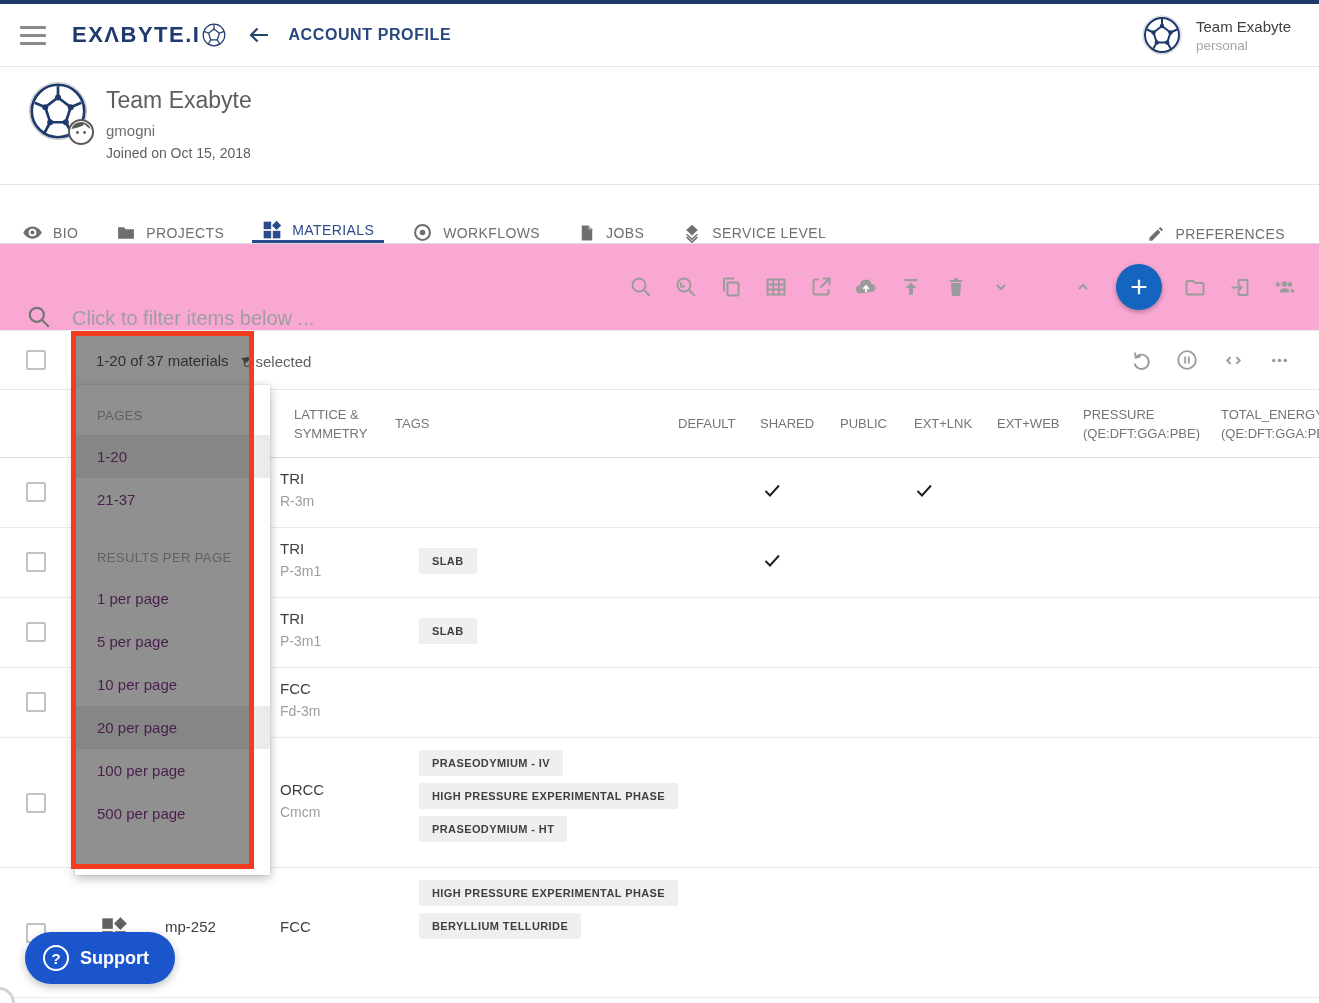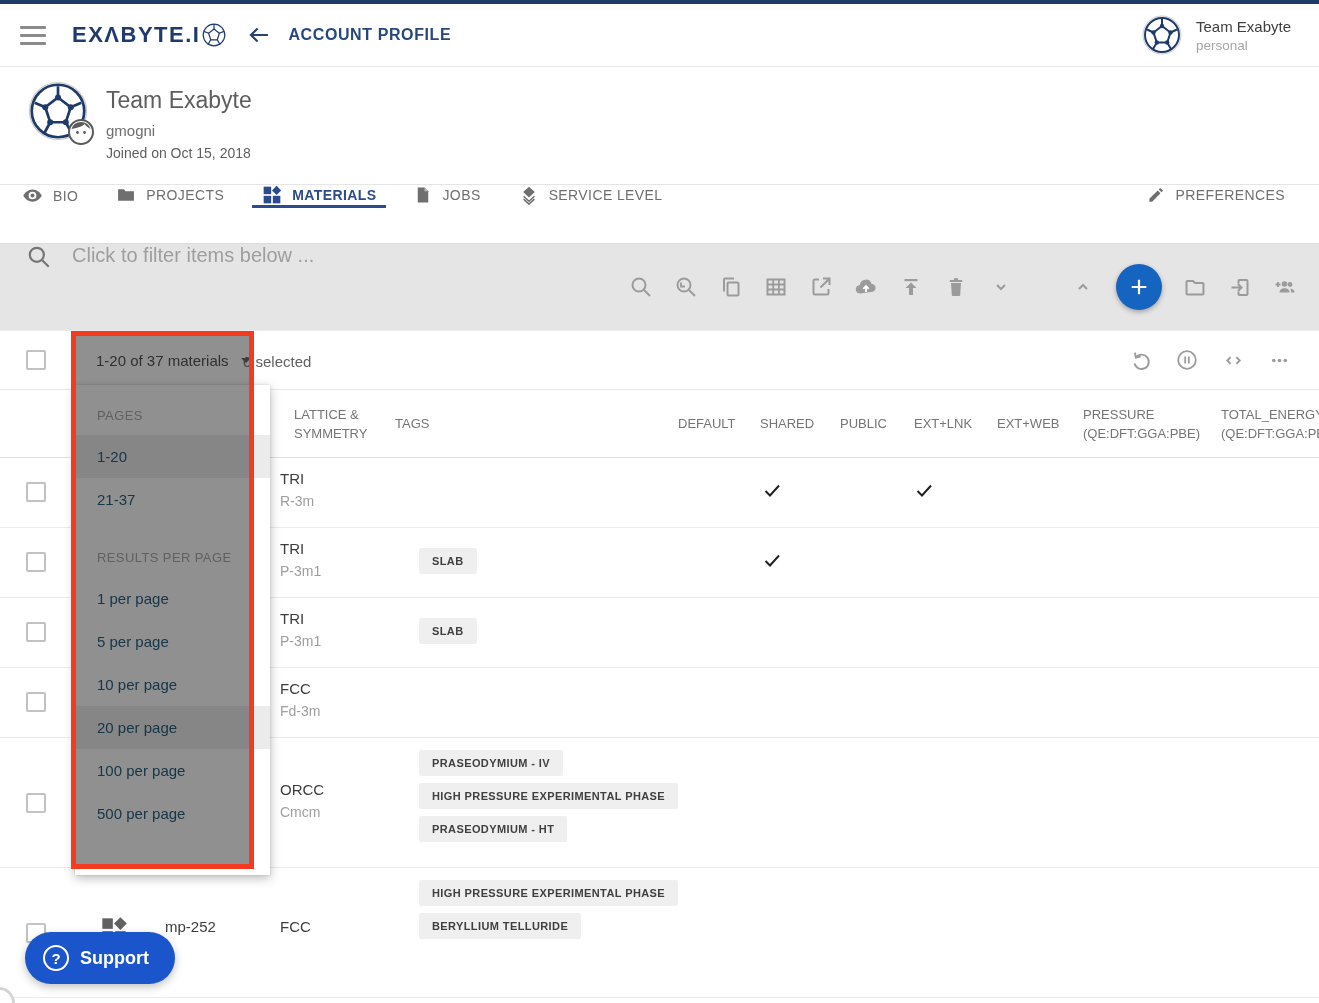--- a/index.html
+++ b/index.html
@@ -27,29 +27,29 @@
   .profile { position:relative; height:118px; background:#fff; border-bottom:1px solid #e5e5e5;
     display:flex; align-items:flex-start; padding:14px 0 0 28px; }
   .pavatar { position:relative; width:60px; height:60px; margin-right:18px; }
   .badge { position:absolute; right:-6px; bottom:-4px; }
   .ptext .name { font-size:23px; color:#5d5d5d; margin-top:6px; }
   .ptext .user { font-size:15px; color:#6e6e6e; margin-top:8px; }
   .ptext .joined { font-size:14px; color:#5f5f5f; margin-top:6px; }
 
   
   .tabs { height:59px; background:#fff; border-bottom:1px solid #dcdcdc; display:flex;
-    align-items:flex-start; padding:0 24px 0 12px; }
+    align-items:flex-end; padding:0 24px 0 12px; }
   .tab { display:flex; align-items:center; gap:10px; padding:0 10px; margin-right:18px;
     font-size:14px; letter-spacing:0.4px; color:#6f6f6f; cursor:pointer; }
-  .tab.active { color:#2b4b8c; border-bottom:3px solid #2b4b8c; font-weight:700; }
+  .tab.active { color:#2b4b8c; border-bottom:3px solid #2b4b8c; font-weight:400; }
   .tab.right { margin-left:auto; margin-right:0; }
 
   
-  .filterbar { position:relative; height:87px; background:#e5e5e5; border-bottom:1px solid #ececec;
-    display:flex; align-items:flex-start; padding-left:26px; }
+  .filterbar { position:relative; height:87px; background:#f9a8d4; border-bottom:1px solid #ececec;
+    display:flex; align-items:flex-end; padding-left:26px; }
   .filterbar input { border:none; outline:none; font-size:20px; color:#616161; width:420px;
     margin-left:20px; font-family:inherit; background:transparent; }
   .filterbar input::placeholder { color:#9e9e9e; }
   .filter-icons { position:absolute; right:22px; top:0; height:100%; display:flex; align-items:center; gap:21px; }
   .ticon { width:24px; height:24px; display:flex; align-items:center; justify-content:center; cursor:pointer; }
   .spacer20 { width:16px; }
   .fab { width:46px; height:46px; border-radius:50%; background:#1565c0; display:flex; align-items:center;
     justify-content:center; box-shadow:0 2px 5px rgba(0,0,0,0.3); cursor:pointer; border:none; }
 
   
@@ -93,21 +93,21 @@
     padding:7px 13px; border-radius:2px; white-space:nowrap; }
   .check { position:absolute; top:22px; }
   .chk-shared { left:762px; }
   .chk-extlnk { left:914px; }
 
   
   .dropdown { position:absolute; left:75px; top:385px; width:195px; height:490px; background:#fff;
     box-shadow:0 3px 10px rgba(0,0,0,0.28), 0 0 2px rgba(0,0,0,0.14); z-index:30; padding-top:12px; }
   .dd-header { height:38px; line-height:38px; padding-left:22px; font-size:13px; color:#9e9e9e;
     letter-spacing:0.4px; }
-  .dd-item { height:43px; line-height:43px; padding-left:22px; font-size:15px; color:#0c4a6e; cursor:pointer; }
+  .dd-item { height:43px; line-height:43px; padding-left:22px; font-size:15px; color:#701a75; cursor:pointer; }
   .dd-item.selected { background:#ebebeb; }
   .dd-gap { height:18px; }
 
   
   .red-overlay { position:absolute; left:71px; top:331px; width:183px; height:538px;
     border:5px solid #f43b20; background:rgba(33,33,33,0.5); z-index:40; }
 
   
   .support { position:absolute; left:25px; top:932px; height:52px; border-radius:26px; border:none;
     background:#1b55cb; color:#fff; display:flex; align-items:center; gap:11px; padding:0 26px 0 18px;
@@ -221,20 +221,29 @@
     <div class="tab active">
       <span>
           <svg width="20" height="20" viewBox="0 0 24 24">
             <rect x="2" y="2" width="9" height="9" fill="#2b4b8c"></rect>
             <rect x="2" y="13" width="9" height="9" fill="#2b4b8c"></rect>
             <rect x="13" y="13" width="9" height="9" fill="#2b4b8c"></rect>
             <polygon points="17.5,1 23,6.5 17.5,12 12,6.5" fill="#2b4b8c"></polygon>
           </svg>
         </span>
       <span>MATERIALS</span>
+    </div>
+    <div class="tab">
+      <span>
+          <svg width="21" height="21" viewBox="0 0 24 24">
+            <circle cx="12" cy="12" r="8.5" fill="none" stroke="#6f6f6f" stroke-width="2.4"></circle>
+            <circle cx="12" cy="12" r="3.2" fill="#6f6f6f"></circle>
+          </svg>
+        </span>
+      <span>WORKFLOWS</span>
     </div>
     <div class="tab">
       <span>
           <svg width="18" height="20" viewBox="0 0 24 24">
             <path d="M5 2 h9 l5 5 v15 H5 z" fill="#6f6f6f"></path>
             <path d="M14 2 l5 5 h-5 z" fill="#bdbdbd"></path>
           </svg>
         </span>
       <span>JOBS</span>
     </div>

